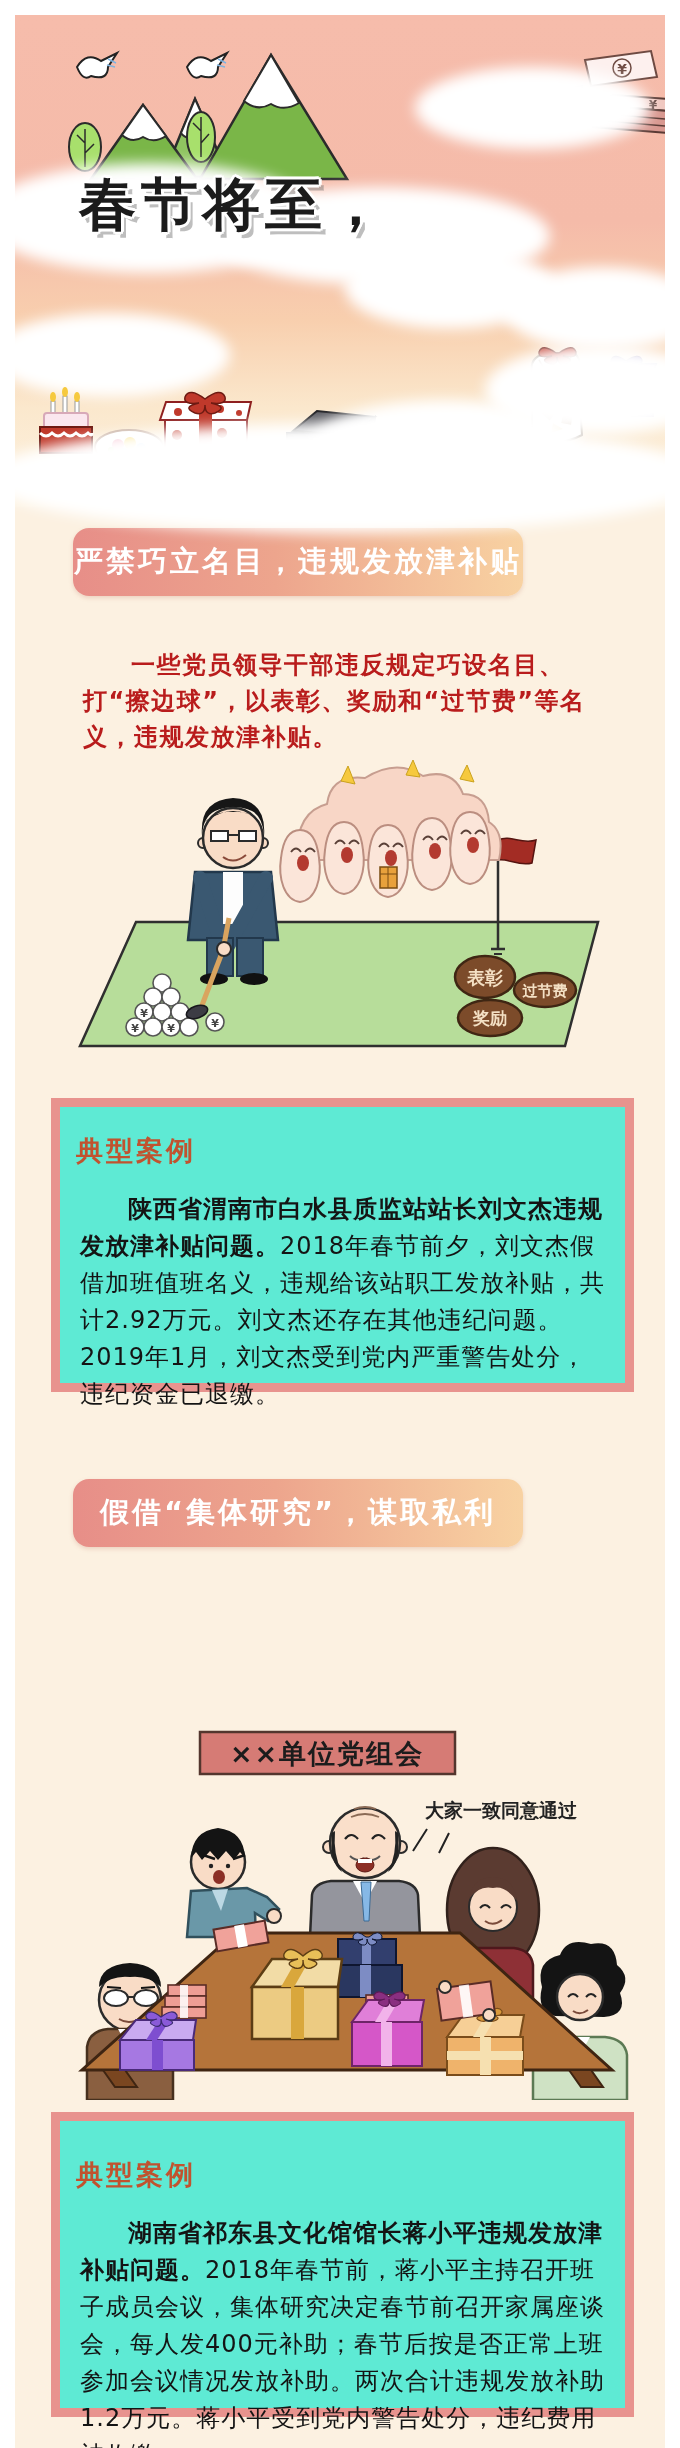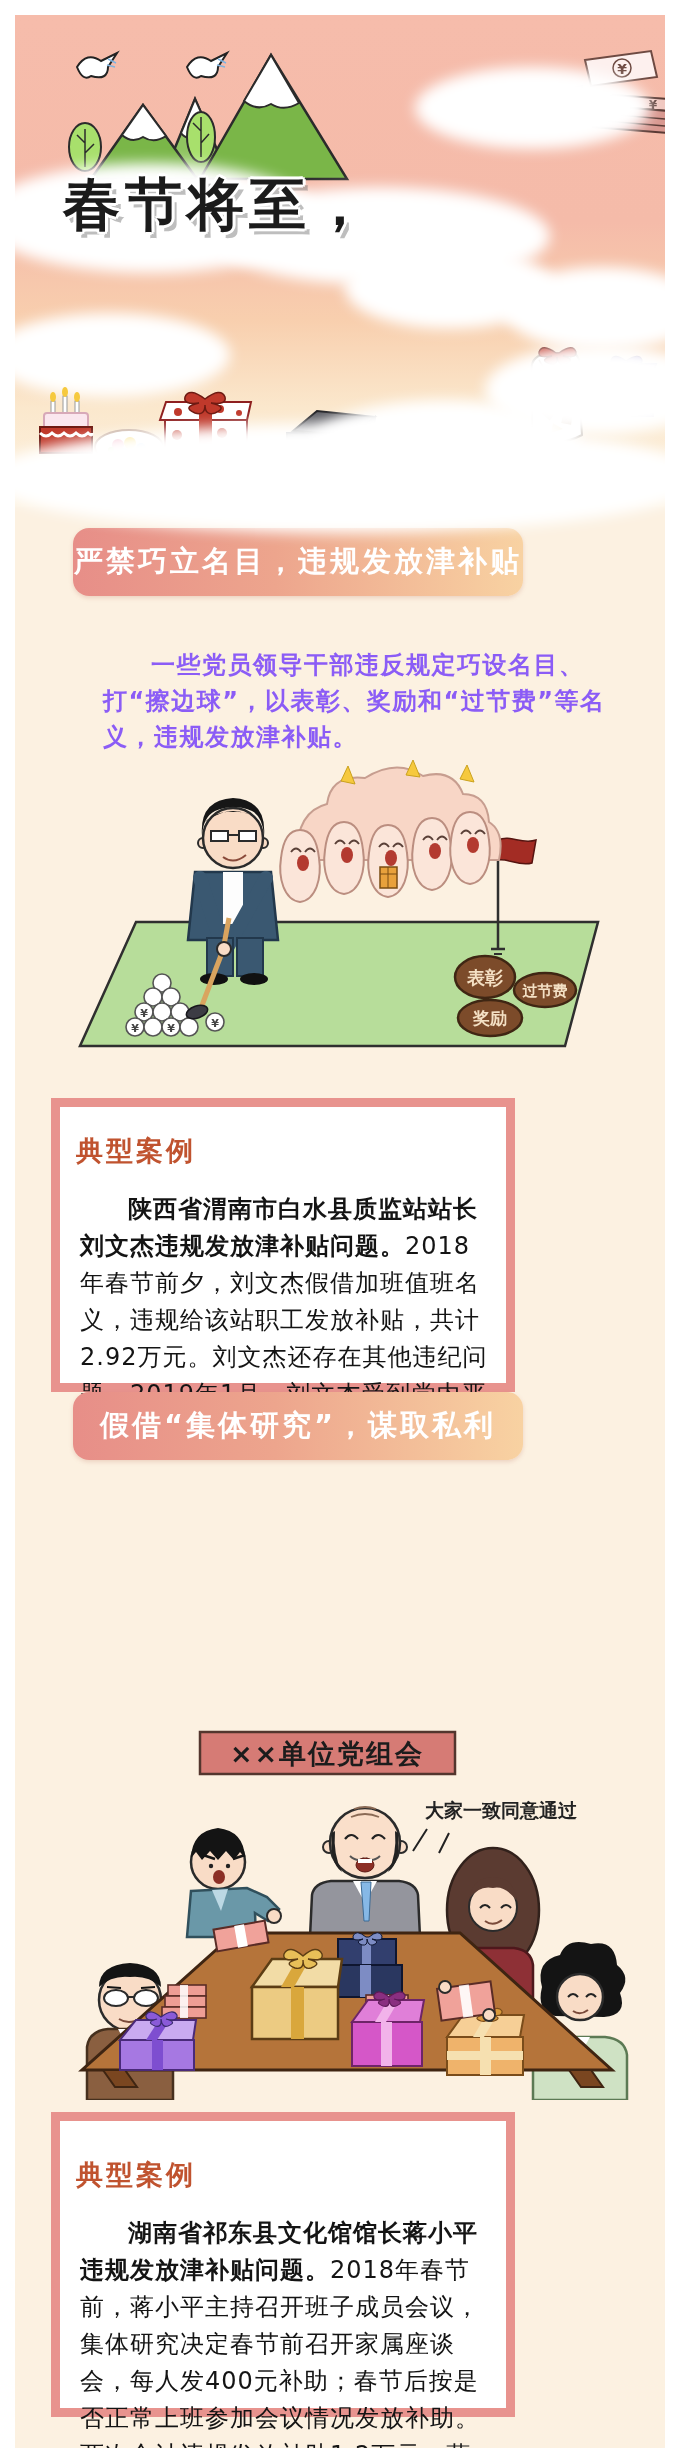--- a/index.html
+++ b/index.html
@@ -3,36 +3,36 @@
 <meta charset="utf-8">
 <style>
   html,body{margin:0;padding:0;background:#ffffff;}
   .page{position:relative;width:680px;height:2448px;background:#ffffff;overflow:hidden;
         font-family:"DejaVu Sans",sans-serif;}
   .abs{position:absolute;}
   
   .sky{position:absolute;left:15px;top:15px;width:650px;height:492px;
        background:linear-gradient(180deg,#f6bcab 0%,#f5bba9 42%,#f8cfae 62%,#fbe8cd 80%,#fdf3e2 100%);}
   .cloud{position:absolute;background:#ffffff;border-radius:50%;filter:blur(7px);}
-  .title{position:absolute;left:48px;top:150px;z-index:5;font-size:57px;font-weight:900;
+  .title{position:absolute;left:64px;top:150px;z-index:5;font-size:57px;font-weight:900;
          color:#1b1b1b;line-height:79px;letter-spacing:5px;white-space:nowrap;
          text-shadow:-2px -2px 0 #fff,2px -2px 0 #fff,-2px 2px 0 #fff,2px 2px 0 #fff,
                      0 3px 0 #fff,3px 0 0 #fff,-3px 0 0 #fff,0 -3px 0 #fff,
                      5px 6px 0 rgba(110,110,110,.45);}
   
   .content{position:absolute;left:15px;top:507px;width:650px;height:1941px;background:#fcf1e1;}
   .sec-btn{position:absolute;left:58px;width:450px;height:68px;border-radius:16px;
            background:linear-gradient(90deg,#e78e88 0%,#eda58d 45%,#f8d2a2 100%);
            color:#ffffff;font-weight:700;font-size:29px;letter-spacing:3px;
            display:flex;align-items:center;justify-content:center;
            box-shadow:0 2px 4px rgba(190,120,100,.25);}
   .para{position:absolute;left:68px;width:534px;font-size:24px;line-height:36px;
-        color:#8b5cf6;font-weight:600;text-indent:2em;letter-spacing:1.5px;margin-left:20px;}
-  .case{position:absolute;left:36px;width:464px;box-sizing:border-box;
-        border:9px solid #e8938e;background:#ffffff;}
+        color:#b91c1c;font-weight:600;text-indent:2em;letter-spacing:1.5px;}
+  .case{position:absolute;left:36px;width:583px;box-sizing:border-box;
+        border:9px solid #e8938e;background:#5eead4;}
   .case-label{color:#c0532f;font-weight:800;font-size:27px;letter-spacing:3px;margin:26px 0 0 16px;}
   .case2 .case-label{margin-top:36px;}
   .case-text{margin:22px 16px 0 20px;font-size:24px;line-height:37px;color:#141414;
              letter-spacing:1px;text-indent:2em;font-weight:500;}
   .case-text b{font-weight:800;}
   svg text{font-family:"DejaVu Sans",sans-serif;}
   .mound-t{fill:#f4e0c4;font-weight:700;}
   .yen{fill:#444;font-weight:700;}
 </style>
 </head>
@@ -264,21 +264,21 @@
         <circle cx="209" cy="189" r="7" fill="#f9dcc6" stroke="#2b2b2b" stroke-width="2"></circle>
         <ellipse cx="182" cy="252" rx="11" ry="6" fill="#3c3c44" stroke="#17171c" stroke-width="1.5" transform="rotate(-18 182 252)"></ellipse>
       </g>
     </svg>
 
     <div class="case" style="top:591px;height:294px">
       <div class="case-label">典型案例</div>
       <div class="case-text"><b>陕西省渭南市白水县质监站站长刘文杰违规发放津补贴问题。</b><span>2018年春节前夕，刘文杰假借加班值班名义，违规给该站职工发放补贴，共计2.92万元。刘文杰还存在其他违纪问题。2019年1月，刘文杰受到党内严重警告处分，违纪资金已退缴。</span></div>
     </div>
 
-    <div class="sec-btn" style="top:885px">
+    <div class="sec-btn" style="top:972px">
       <span>假借“集体研究”，谋取私利</span>
     </div>
 
 
     <svg class="abs" style="left:0;top:1218px" width="650" height="375" viewBox="0 0 650 375">
 
       <rect x="185" y="7" width="255" height="42" fill="#d67b75" stroke="#53362e" stroke-width="2.5"></rect>
       <text x="312" y="38" font-size="27" font-weight="700" text-anchor="middle" fill="#1c1c1c" letter-spacing="2">××单位党组会</text>
 
       <text x="410" y="92" font-size="19" font-weight="600" fill="#222222">大家一致同意通过</text>

